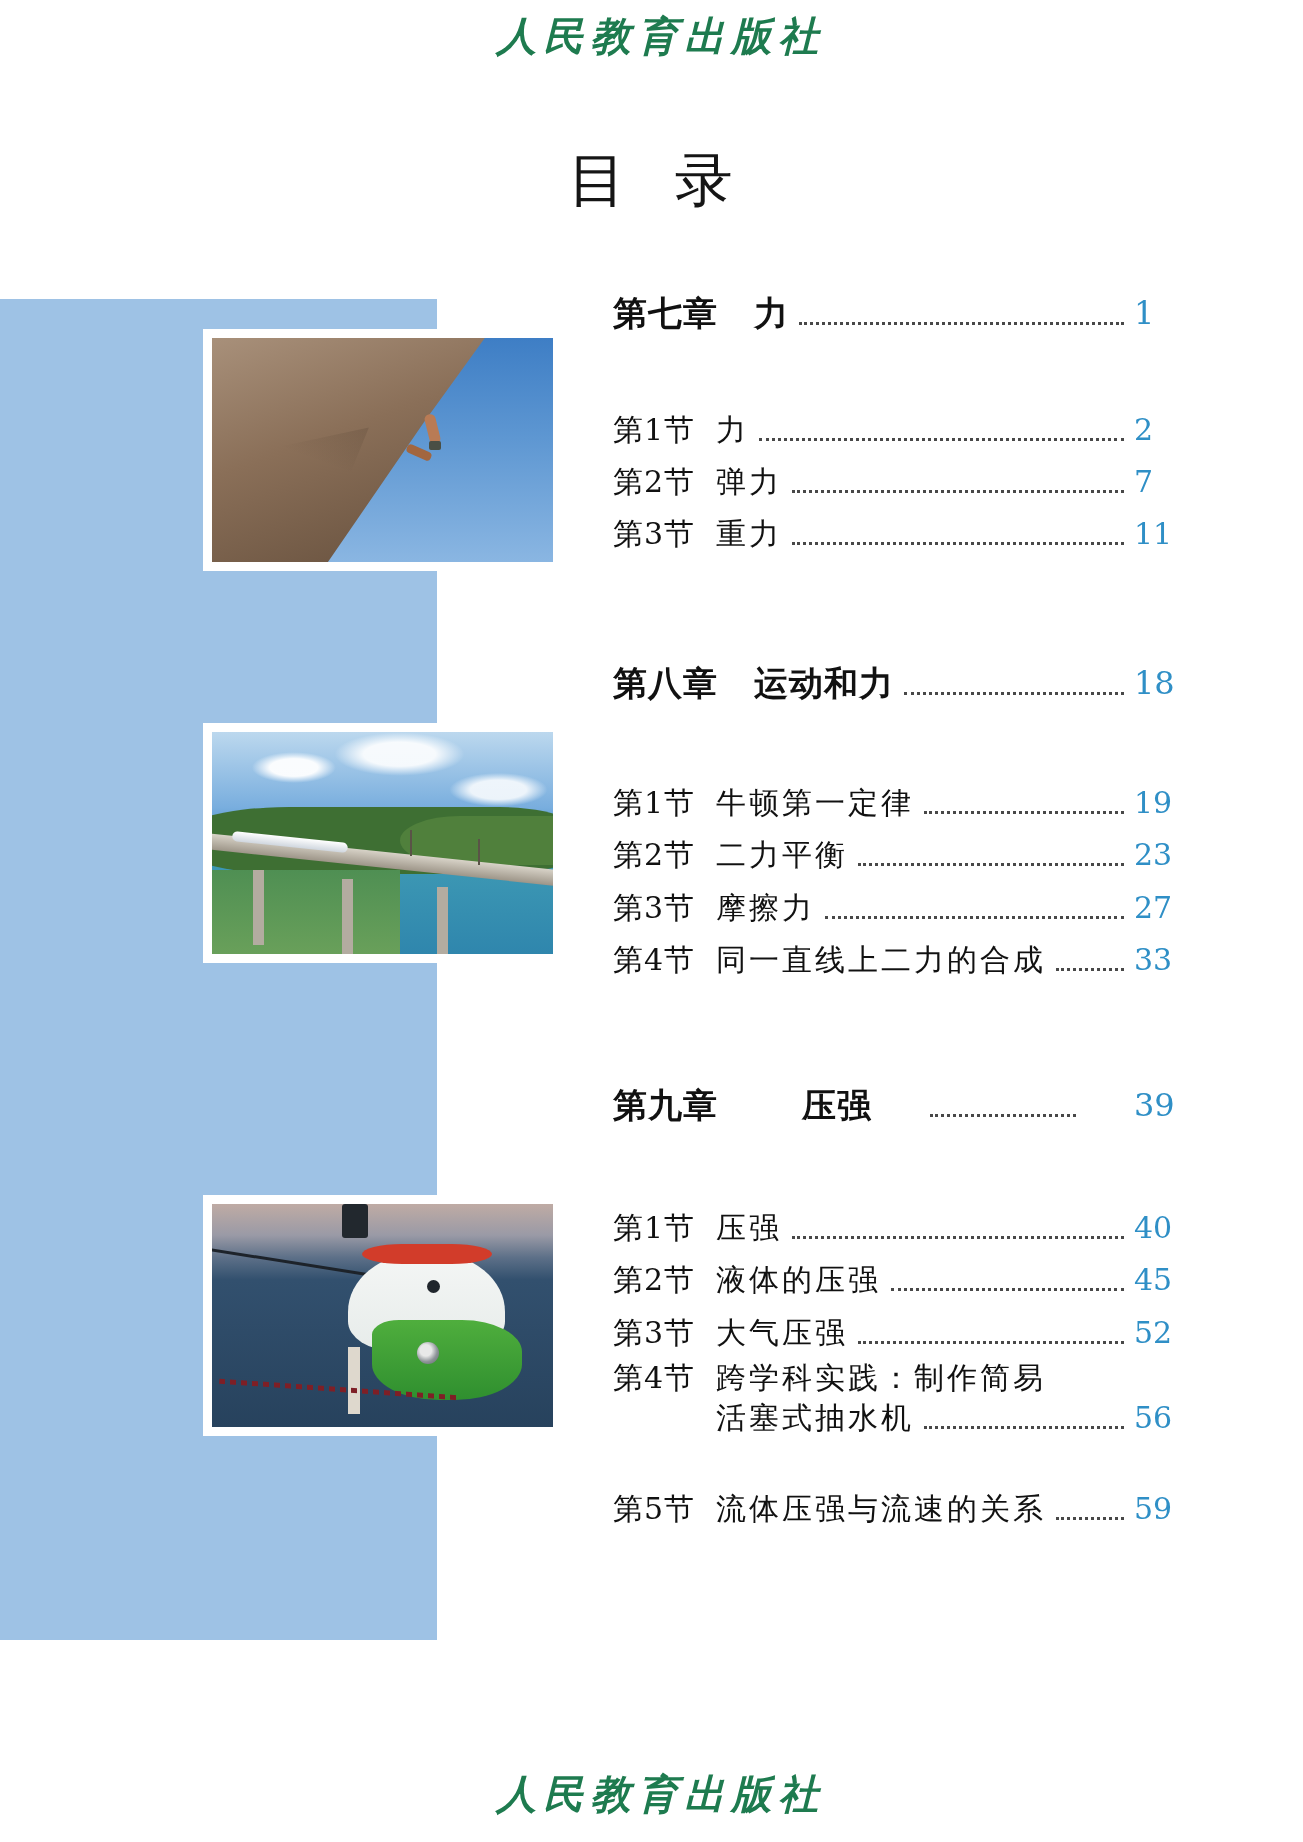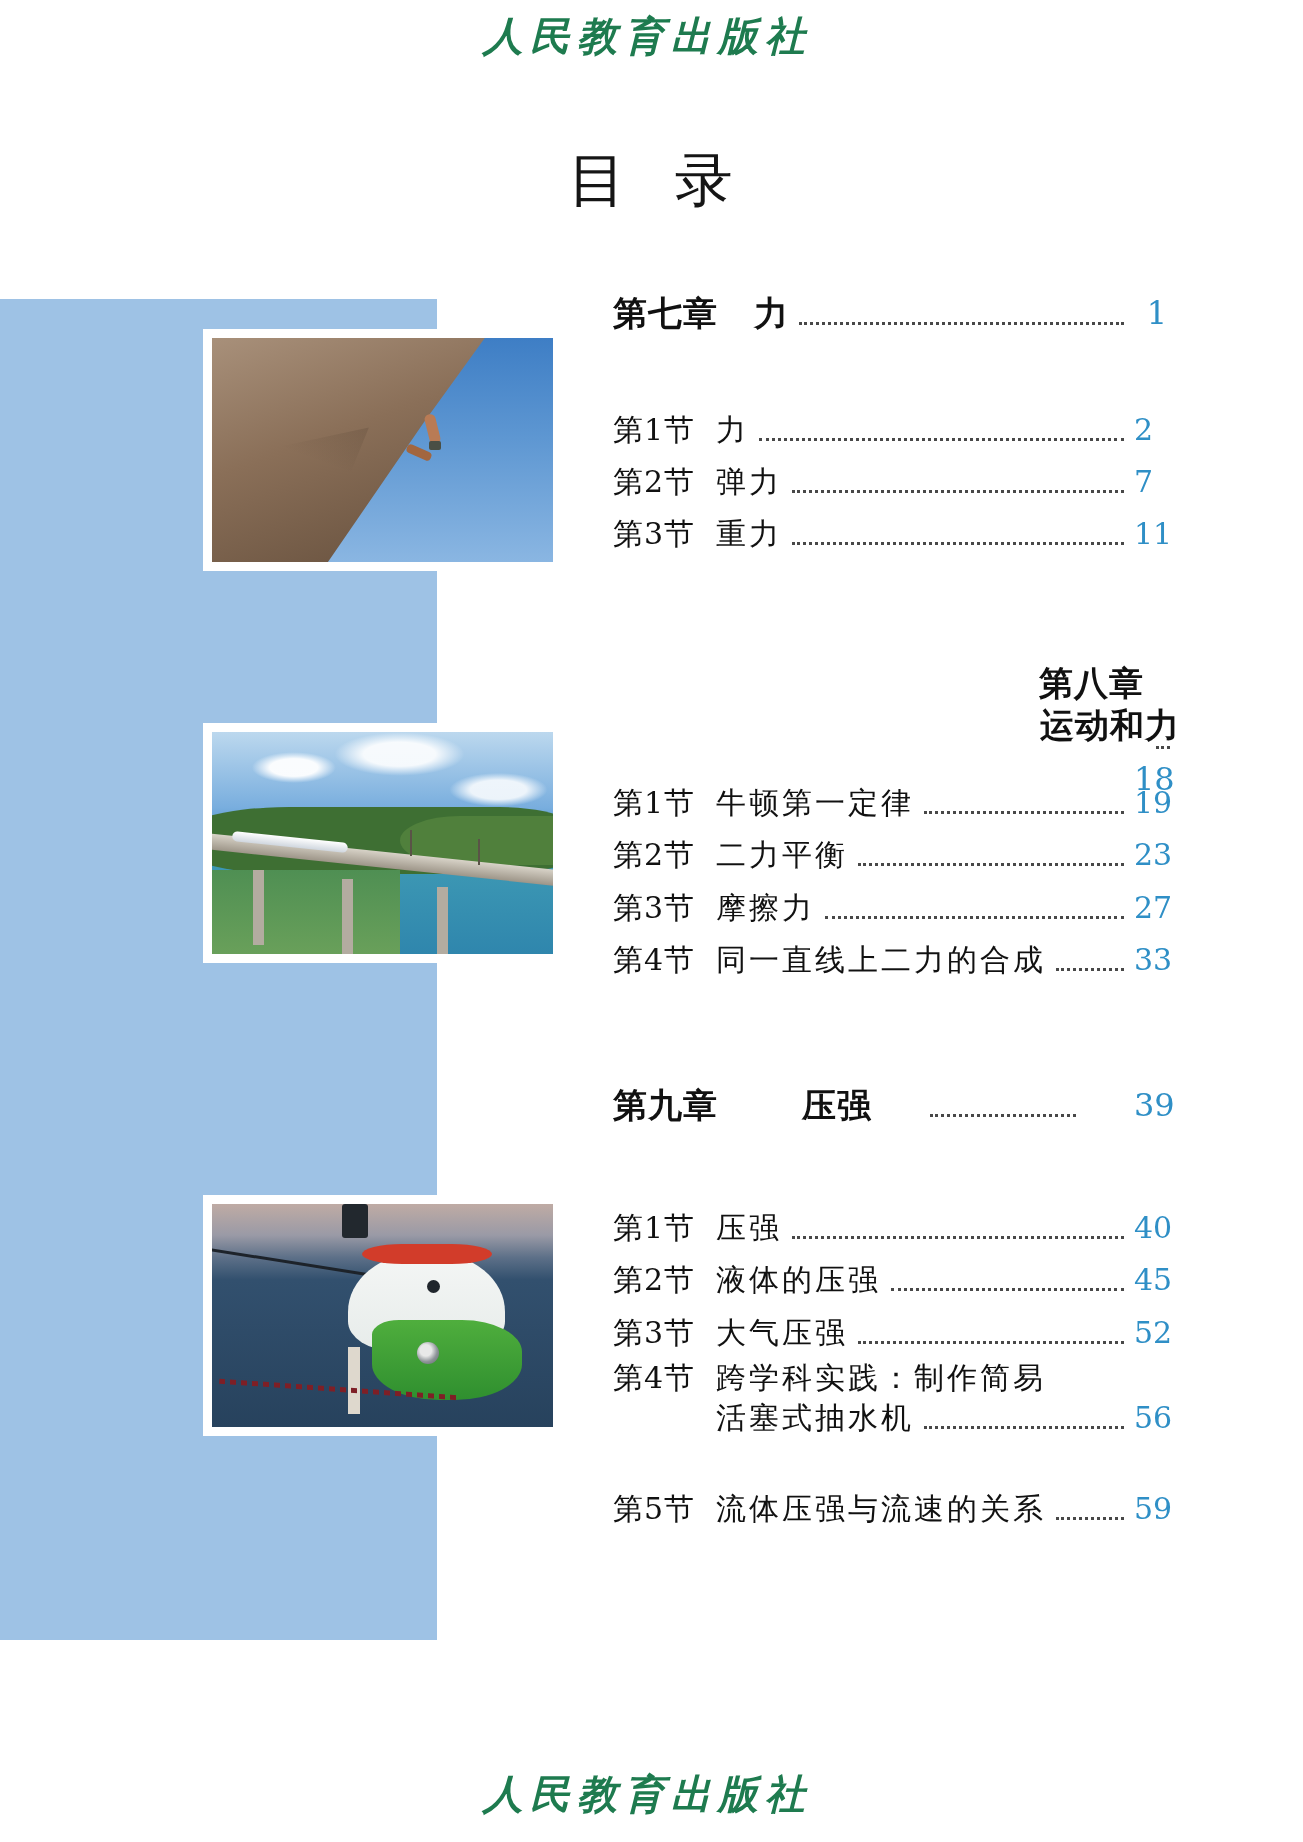--- a/index.html
+++ b/index.html
@@ -3,21 +3,21 @@
 <meta charset="utf-8">
 <style>
   html,body{margin:0;padding:0;background:#ffffff;}
   body{
     width:1303px;height:1842px;position:relative;overflow:hidden;
     font-family:"DejaVu Serif","Liberation Serif",serif;color:#111;
   }
 
   
   .logo{
-    position:absolute;left:483px;width:356px;
+    position:absolute;left:483px;width:356px;text-align:center;
     font-style:italic;font-weight:600;font-size:40px;line-height:56px;
     color:#1e7b4f;letter-spacing:7px;white-space:nowrap;
   }
   .logo.top{top:8px;}
   .logo.bottom{top:1766px;}
 
   
   .page-title{
     position:absolute;left:0;top:142px;width:1303px;text-align:center;
     font-size:58px;font-weight:500;letter-spacing:2px;word-spacing:26px;color:#151515;
@@ -192,21 +192,21 @@
     <div class="buoy"></div>
     <div class="hull"></div>
     <div class="hull-stripe"></div>
     <div class="skirt"></div>
     <div class="porthole"></div>
     <div class="thruster"></div>
     <div class="chain"></div>
   </div>
 </div>
 
-<div class="toc-row chapter" style="top:292px;text-align:center;">
+<div class="toc-row chapter" style="top:292px;">
   <span class="ch-label">第七章</span>
   <span class="ch-title">力</span>
   <span class="leader"></span>
   <span class="page-num">1</span>
 </div>
 <div class="toc-row section" style="top:399px;">
   <span class="sec-label">第1节</span>
   <span class="sec-title">力</span>
   <span class="leader"></span>
   <span class="page-num">2</span>
@@ -217,21 +217,21 @@
   <span class="leader"></span>
   <span class="page-num">7</span>
 </div>
 <div class="toc-row section" style="top:503px;">
   <span class="sec-label">第3节</span>
   <span class="sec-title">重力</span>
   <span class="leader"></span>
   <span class="page-num">11</span>
 </div>
 
-<div class="toc-row chapter" style="top:662px;flex-direction:column;">
+<div class="toc-row chapter" style="top:662px;">
   <span class="ch-label">第八章</span>
   <span class="ch-title">运动和力</span>
   <span class="leader"></span>
   <span class="page-num">18</span>
 </div>
 <div class="toc-row section" style="top:772px;">
   <span class="sec-label">第1节</span>
   <span class="sec-title">牛顿第一定律</span>
   <span class="leader"></span>
   <span class="page-num">19</span>

